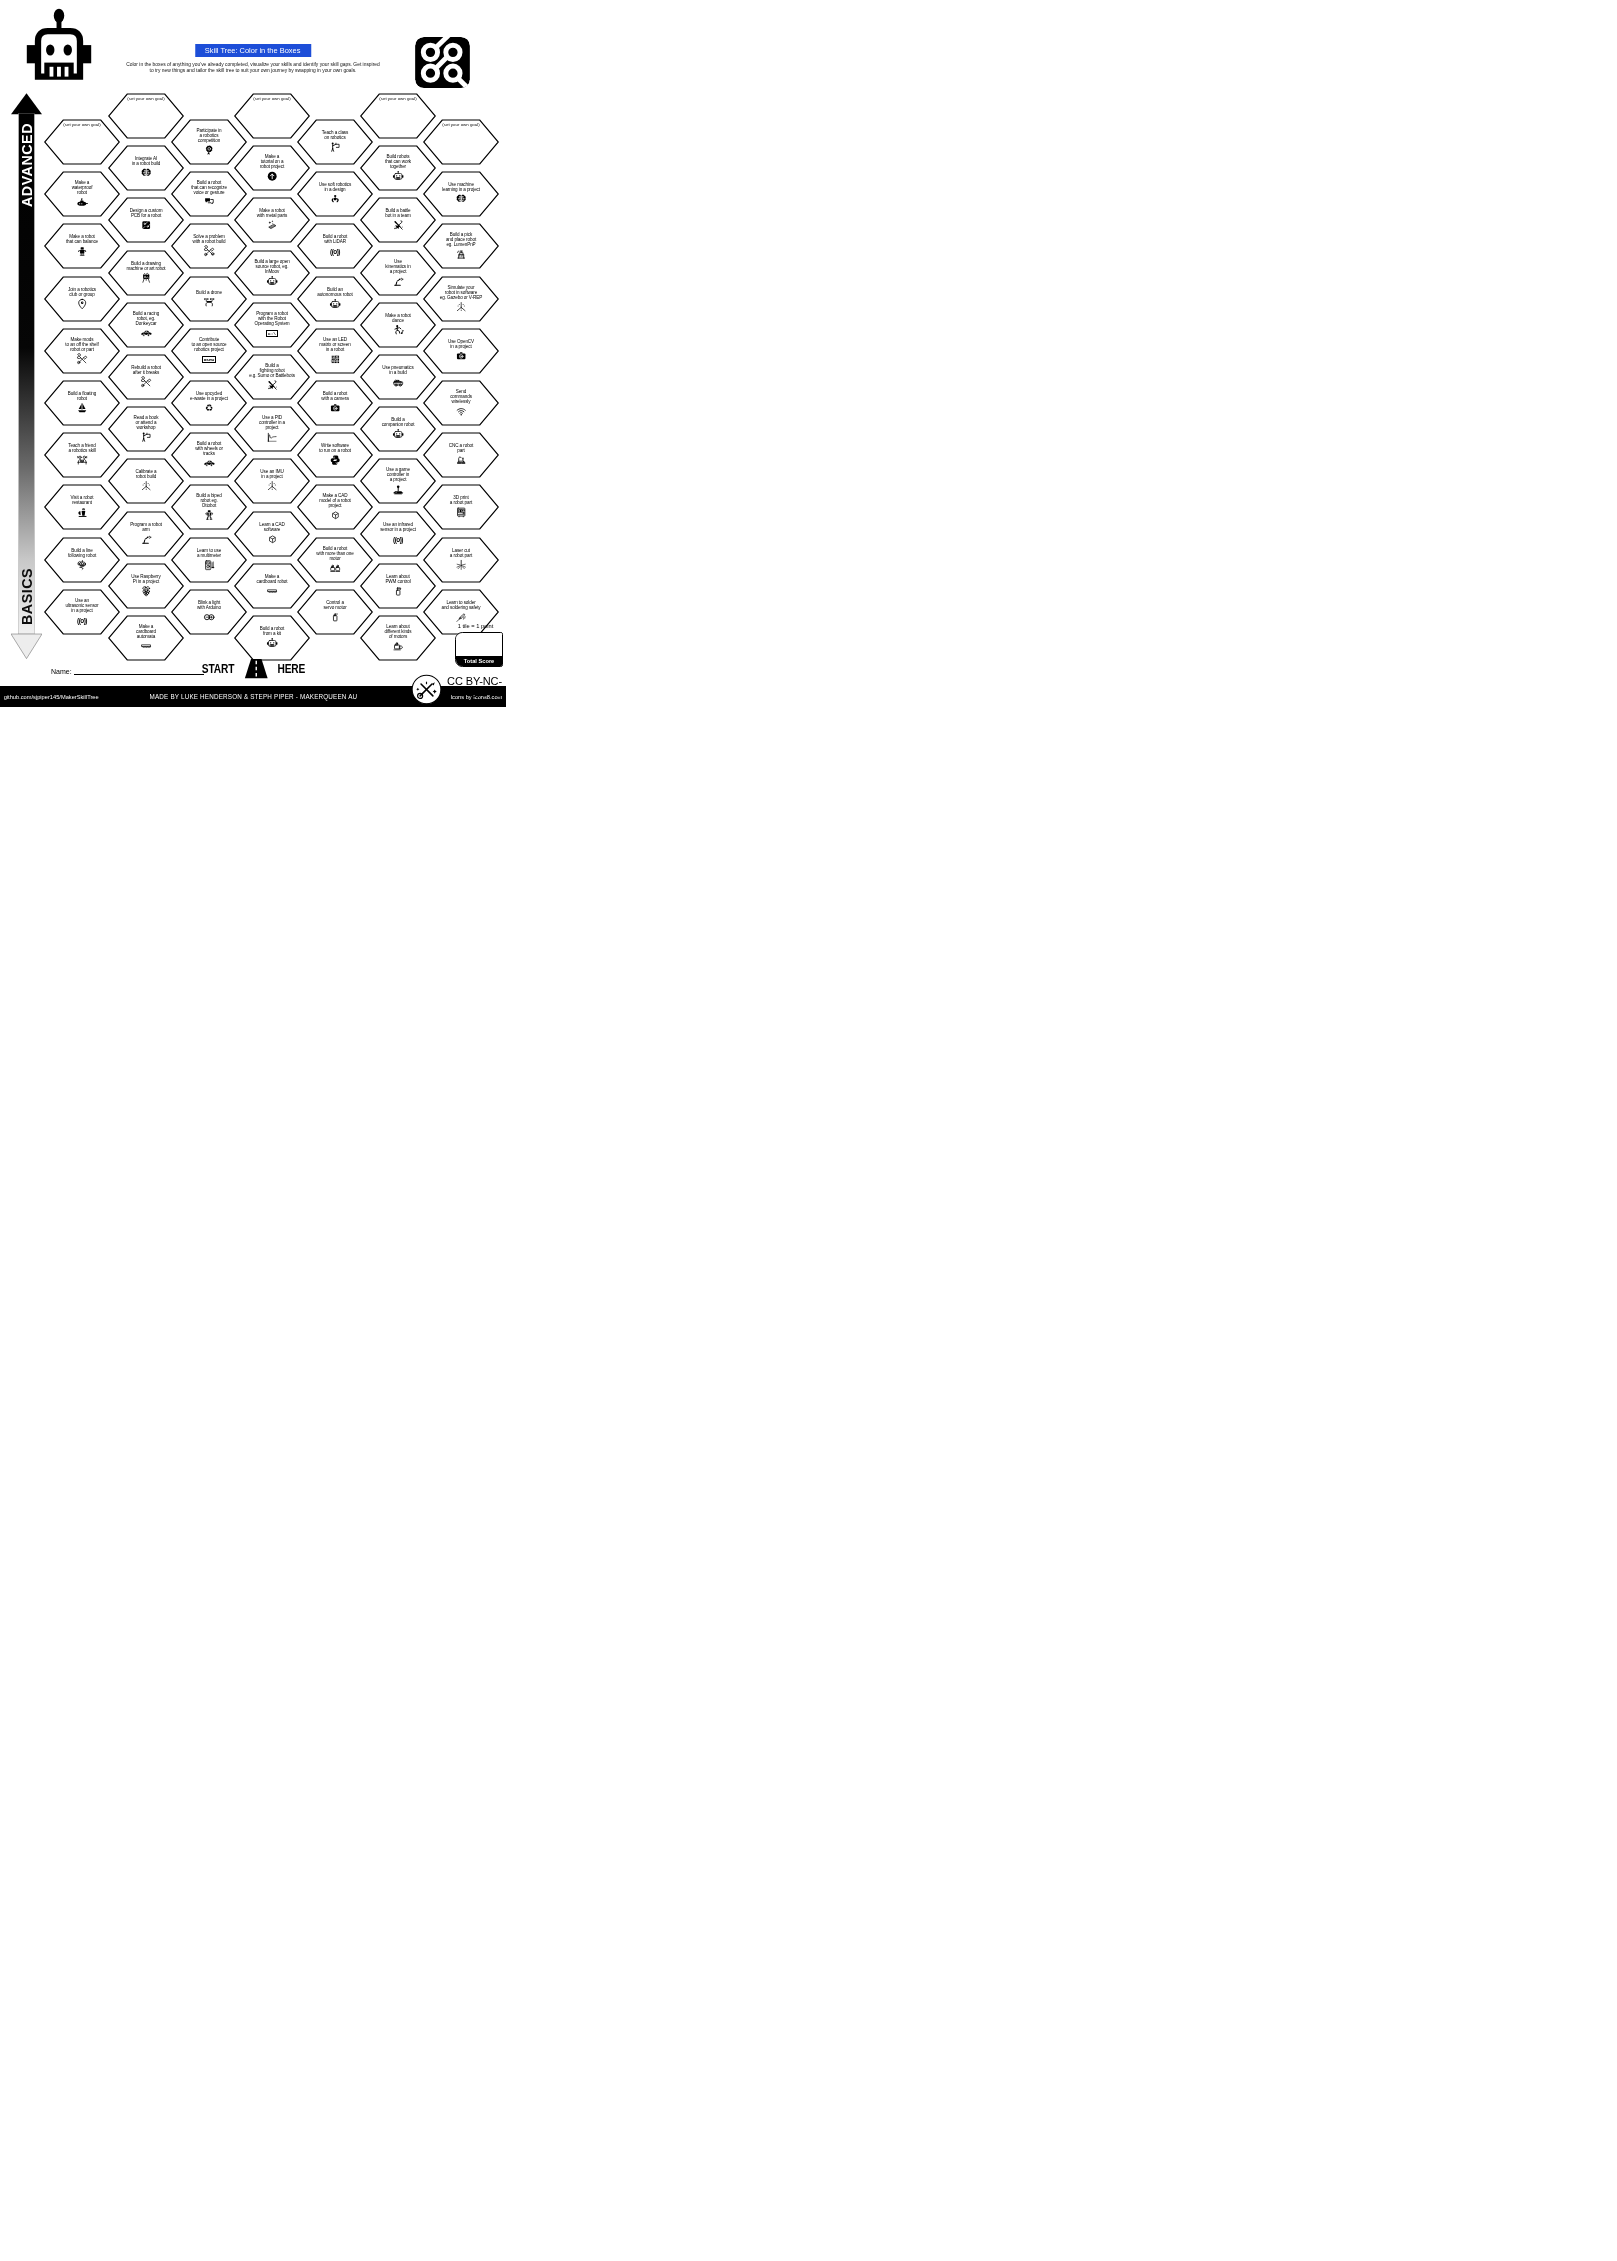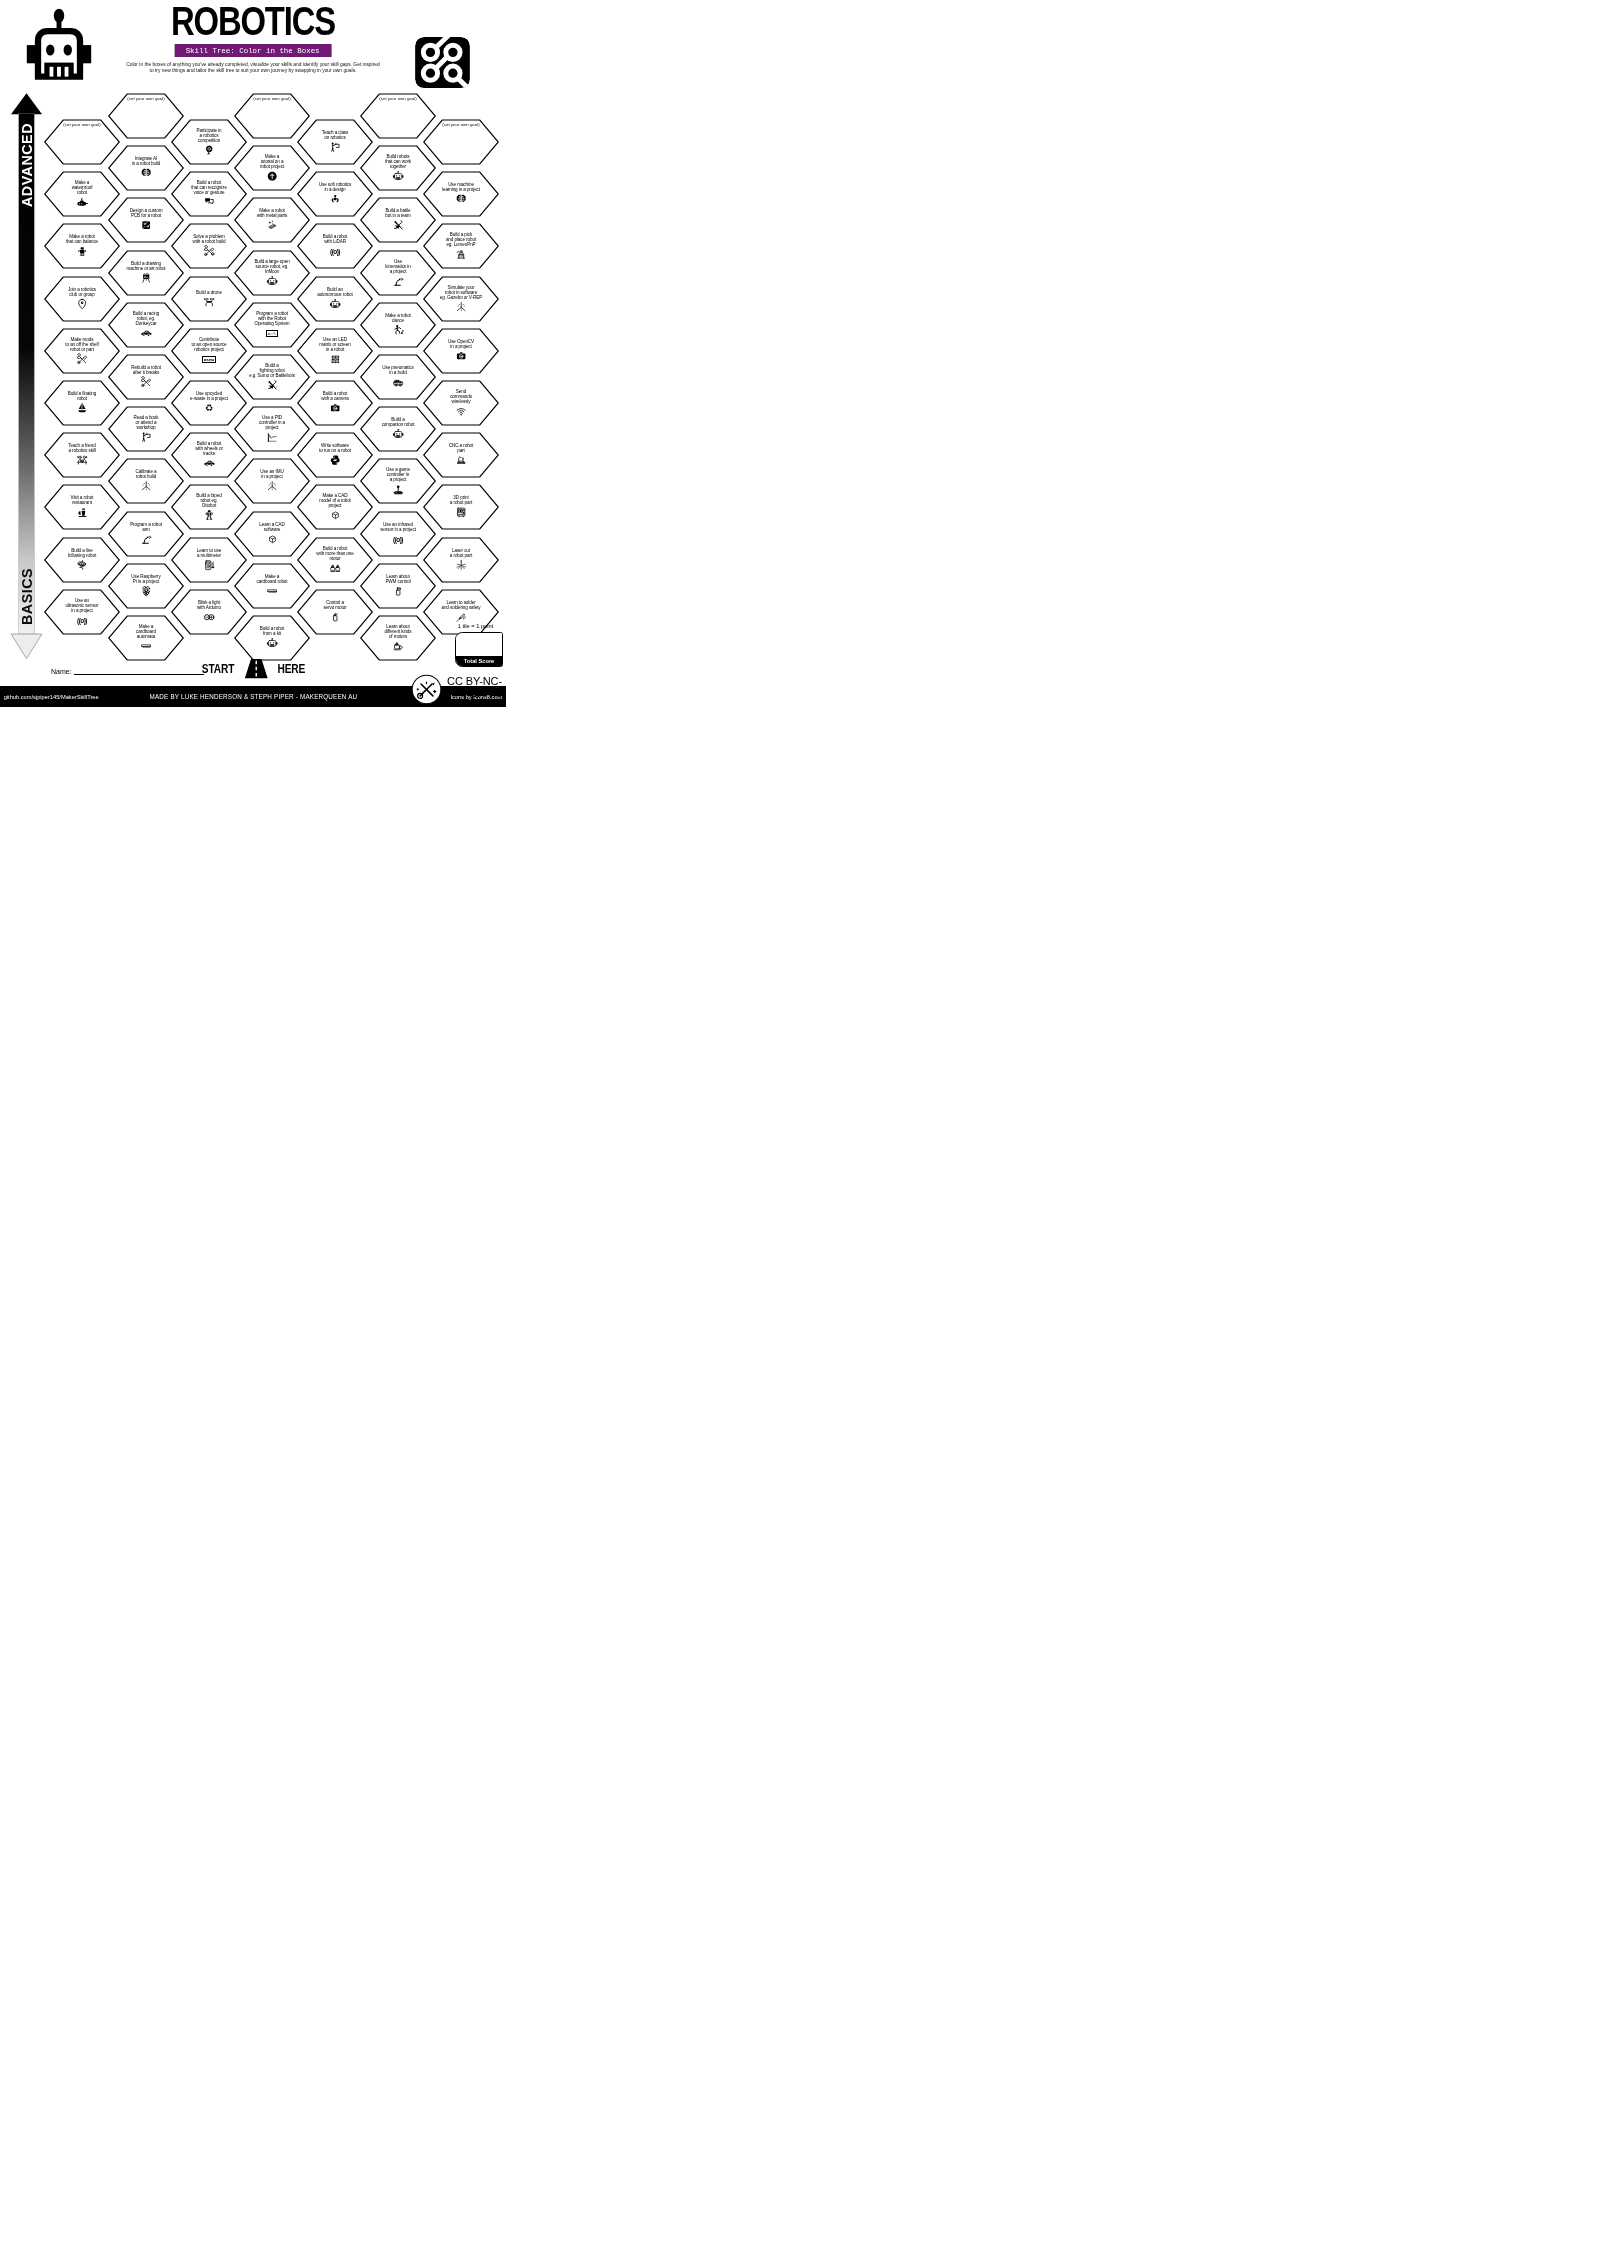--- a/index.html
+++ b/index.html
@@ -3,21 +3,21 @@
 <meta charset="utf-8">
 <style>
   html,body{margin:0;padding:0;background:#fff;}
   .page{position:relative;width:506px;height:707px;background:#fff;overflow:hidden;
         font-family:"Liberation Sans",sans-serif;color:#000;}
   
   .title-wrap{position:absolute;left:0;right:0;top:0.9px;text-align:center;}
   .title{display:inline-block;font-weight:800;font-size:40px;letter-spacing:-1.4px;
          transform:scaleX(.82);transform-origin:center;line-height:1;}
   .subtitle-box{position:absolute;left:50%;top:44px;transform:translateX(-50%);
-         background:#701a75;color:#fff;padding:1.8px 6.4px;font-family:Liberation Mono, monospace;}
+         background:#1d4ed8;color:#fff;padding:1.8px 6.4px;}
   .subtitle{display:inline-block;font-size:8px;transform:scaleX(.93);transform-origin:center;}
   .desc{position:absolute;left:50%;top:62px;transform:translateX(-50%);width:303px;
         text-align:center;font-size:4.9px;line-height:1.3;color:#111;}
   
   .robot-logo{position:absolute;left:24px;top:8.3px;}
   .pcb-logo{position:absolute;left:415px;top:37px;}
   
   .axis{position:absolute;left:11px;top:91px;width:31px;height:570px;}
   .axis-label{position:absolute;left:0;width:31px;display:flex;align-items:center;justify-content:center;
         writing-mode:vertical-rl;transform:rotate(180deg);font-weight:700;font-size:14.3px;letter-spacing:0.5px;}
@@ -76,21 +76,20 @@
       <rect x="84" y="53" width="12" height="26" fill="#000"></rect>
       <ellipse cx="37.5" cy="60" rx="6" ry="8" fill="#000"></ellipse>
       <ellipse cx="62.5" cy="60" rx="6" ry="8" fill="#000"></ellipse>
       <path d="M29 78h42v20H29z" fill="#000"></path>
       <rect x="36.5" y="84" width="5.5" height="14" fill="#fff"></rect>
       <rect x="47.2" y="84" width="5.5" height="14" fill="#fff"></rect>
       <rect x="58" y="84" width="5.5" height="14" fill="#fff"></rect>
     </svg>
   </div>
 
-  <div class="title-wrap"><span class="title">ROBOTICS</span></div>
   <div class="subtitle-box">
     <span class="subtitle">Skill Tree: Color in the Boxes</span>
   </div>
   <div class="desc">
     <div>Color in the boxes of anything you've already completed, visualize your skills and identify your skill gaps.  Get inspired</div>
     <div>to try new things and tailor the skill tree to suit your own journey by swapping in your own goals.</div>
   </div>
 
   <div class="pcb-logo">
     <svg width="55" height="51" viewBox="0 0 100 93">

